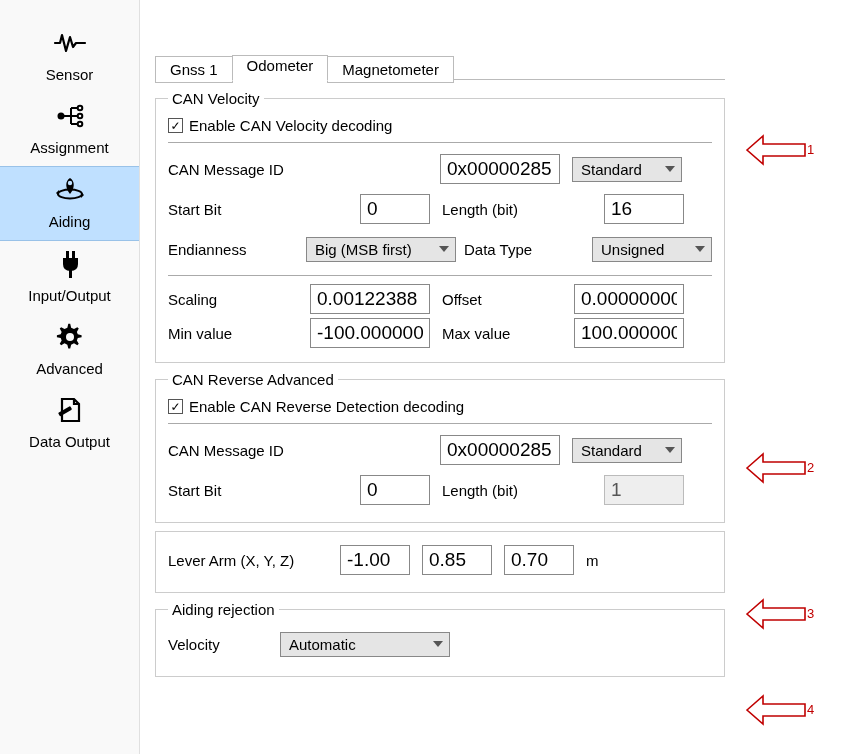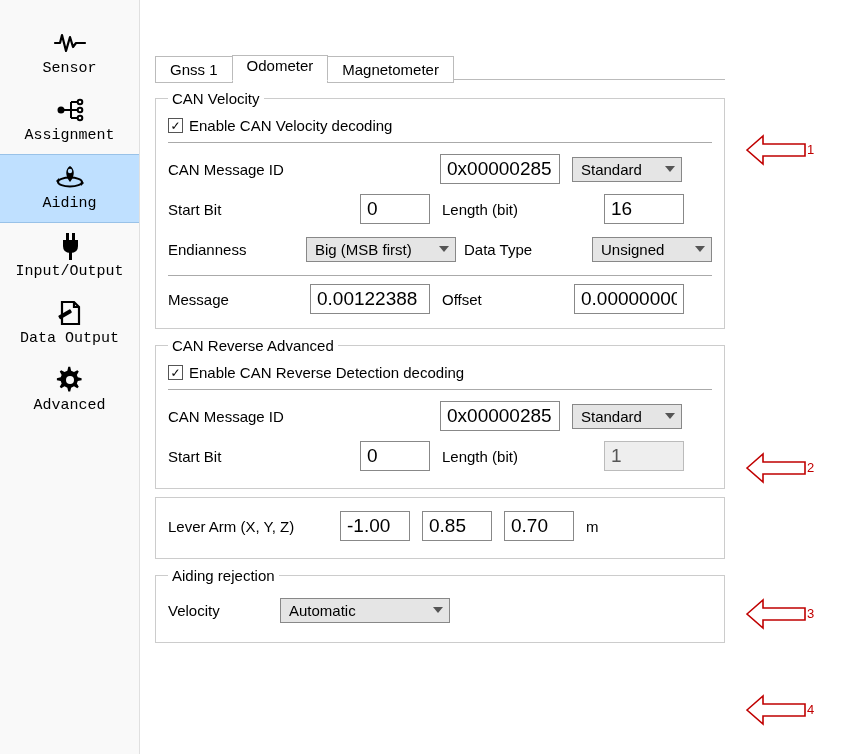--- a/index.html
+++ b/index.html
@@ -44,22 +44,21 @@
   }
   .nav-icon {
     height: 30px;
     display: flex;
     align-items: center;
     justify-content: center;
   }
   .nav-icon svg { display: block; }
   .nav-label {
     font-size: 15px;
-    margin-top: 2px;
-    font-family: Liberation Mono, monospace;
+    margin-top: 8px;
   }
   
   .main {
     flex: 1;
     padding: 10px 10px 10px 15px;
     position: relative;
   }
   .tabs {
     display: flex;
     align-items: flex-end;
@@ -261,36 +260,36 @@
           <rect x="10" y="2" width="3" height="7" fill="#000"></rect>
           <rect x="16" y="2" width="3" height="7" fill="#000"></rect>
           <path d="M7 9 L22 9 L22 15 Q22 22 14.5 22 Q7 22 7 15 Z" fill="#000"></path>
           <rect x="13" y="21" width="3" height="8" fill="#000"></rect>
         </svg>
       </span>
       <span class="nav-label">Input/Output</span>
     </div>
     <div class="nav-item">
       <span class="nav-icon">
+        <svg width="28" height="28" viewBox="0 0 28 28">
+          <path d="M14 3 L16 3 L17 7 L20 8.5 L23.5 6.5 L25 8 L23 11.5 L24 14 L28 15 L28 17 L24 18 L23 20.5 L25 24 L23.5 25.5 L20 23.5 L17 25 L16 29 L14 29 L13 25 L10 23.5 L6.5 25.5 L5 24 L7 20.5 L6 18 L2 17 L2 15 L6 14 L7 11.5 L5 8 L6.5 6.5 L10 8.5 L13 7 Z" transform="translate(-1 -2) scale(0.95)" fill="#000"></path>
+          <circle cx="14" cy="14" r="4" fill="#f9f9f9"></circle>
+        </svg>
+      </span>
+      <span class="nav-label">Advanced</span>
+    </div>
+    <div class="nav-item">
+      <span class="nav-icon">
         <svg width="30" height="30" viewBox="0 0 30 30">
           <path d="M7 4 L19 4 L24 9 L24 26 L7 26 Z" fill="none" stroke="#000" stroke-width="2.2"></path>
           <path d="M19 4 L19 9 L24 9" fill="none" stroke="#000" stroke-width="2.2"></path>
           <rect x="3" y="18" width="14" height="4" rx="1" transform="rotate(-30 3 18)" fill="#000"></rect>
         </svg>
       </span>
       <span class="nav-label">Data Output</span>
-    </div>
-    <div class="nav-item">
-      <span class="nav-icon">
-        <svg width="28" height="28" viewBox="0 0 28 28">
-          <path d="M14 3 L16 3 L17 7 L20 8.5 L23.5 6.5 L25 8 L23 11.5 L24 14 L28 15 L28 17 L24 18 L23 20.5 L25 24 L23.5 25.5 L20 23.5 L17 25 L16 29 L14 29 L13 25 L10 23.5 L6.5 25.5 L5 24 L7 20.5 L6 18 L2 17 L2 15 L6 14 L7 11.5 L5 8 L6.5 6.5 L10 8.5 L13 7 Z" transform="translate(-1 -2) scale(0.95)" fill="#000"></path>
-          <circle cx="14" cy="14" r="4" fill="#f9f9f9"></circle>
-        </svg>
-      </span>
-      <span class="nav-label">Advanced</span>
     </div>
   </div>
 
   <div class="main">
     <div class="tabs">
       <div class="tab"><span>Gnss 1</span></div>
       <div class="tab active"><span>Odometer</span></div>
       <div class="tab"><span>Magnetometer</span></div>
     </div>
 
@@ -326,24 +325,30 @@
             <span class="chev"></span>
           </div>
           <label class="lbl">Data Type</label>
           <div class="select">
             <span>Unsigned</span>
             <span class="chev"></span>
           </div>
         </div>
         <hr class="hr">
         <div class="row4">
-          <label class="lbl">Message</label>
+          <label class="lbl">Scaling</label>
           <input type="text" class="field" value="0.00122388" style="">
           <label class="lbl lx">Offset</label>
           <input type="text" class="field" value="0.00000000" style="">
+        </div>
+        <div class="row4">
+          <label class="lbl">Min value</label>
+          <input type="text" class="field" value="-100.000000" style="">
+          <label class="lbl lx">Max value</label>
+          <input type="text" class="field" value="100.000000" style="">
         </div>
       </fieldset>
 
       <fieldset class="group">
         <legend>CAN Reverse Advanced</legend>
         <div class="checkbox-row">
           <span class="checkbox">
               <span class="tick">✓</span>
             </span>
           <label class="lbl">Enable CAN Reverse Detection decoding</label>

